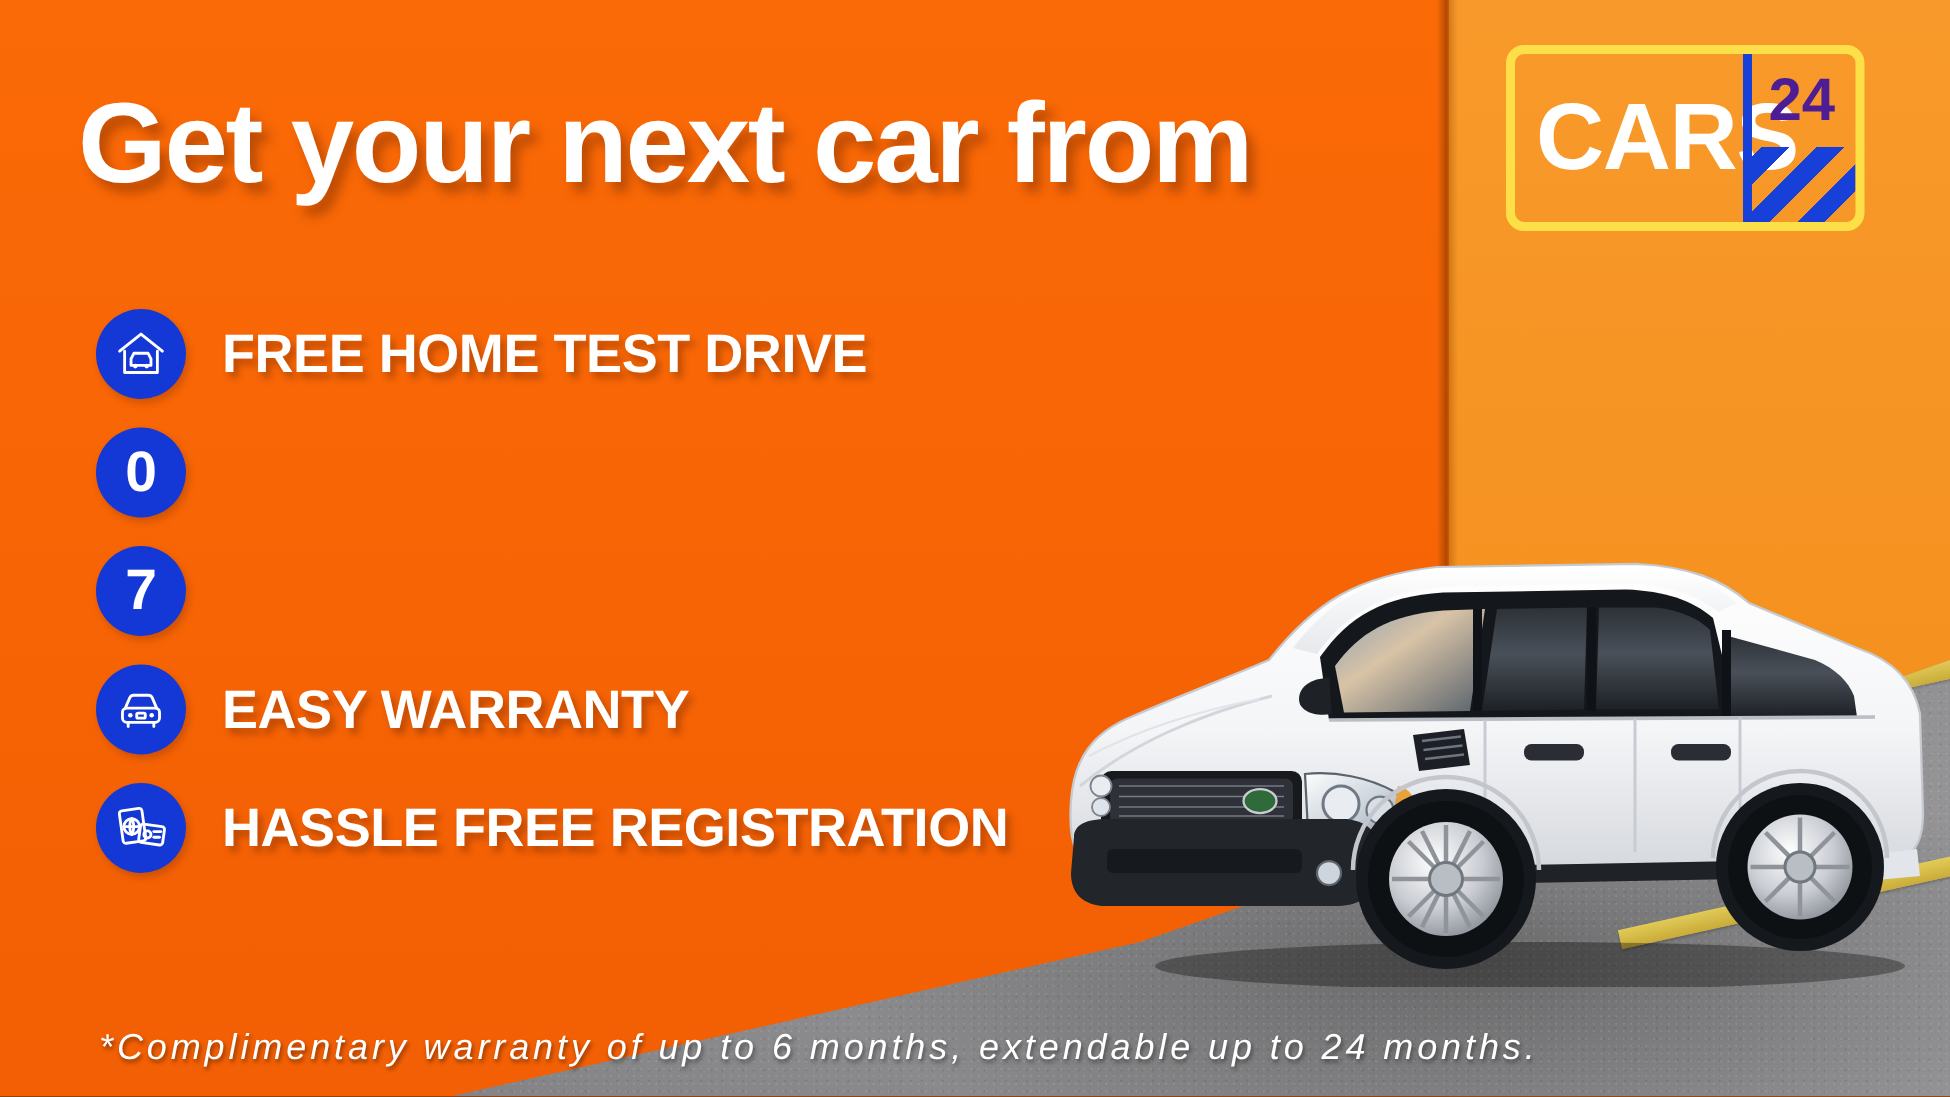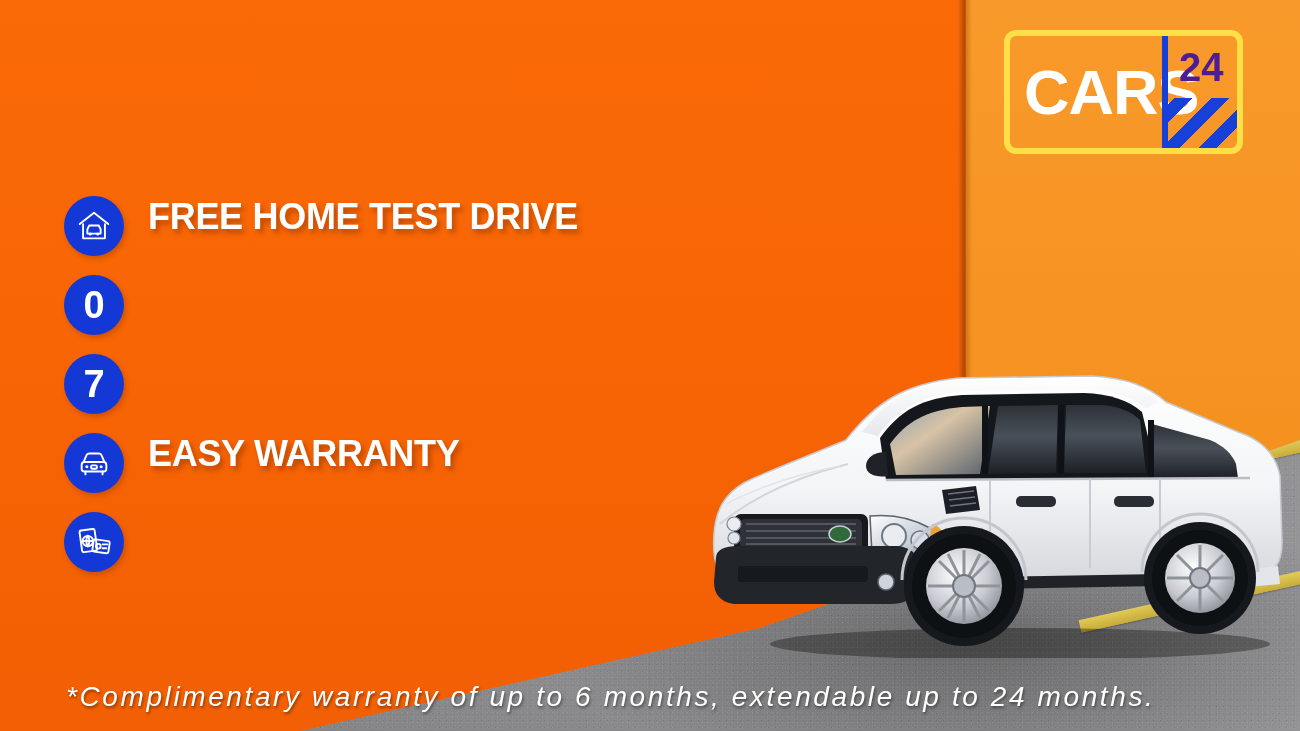--- a/index.html
+++ b/index.html
@@ -56,33 +56,33 @@
   .logo-word{position:absolute;left:14px;top:50%;transform:translateY(-50%);
     font-size:63px;font-weight:700;color:#fff;letter-spacing:-1px;line-height:1;}
   .logo-div{position:absolute;left:152px;top:0;width:6px;height:100%;background:#1740D8;}
   .logo-cell{position:absolute;left:158px;top:0;right:0;bottom:0;overflow:hidden;}
   .logo-24{position:absolute;left:11px;top:11px;font-size:40px;font-weight:700;color:#4c1d95;line-height:1;}
   .stripes{position:absolute;left:-24px;bottom:-6px;width:140px;height:56px;
     background:repeating-linear-gradient(-45deg,#1740D8 0 13px,transparent 13px 26px);}
 
   
   .features{position:absolute;left:64px;top:196px;}
-  .frow{display:flex;height:79px;}
+  .frow{display:flex;align-items:center;height:79px;}
   .fbadge{width:60px;height:60px;border-radius:50%;background:#1438D6;
     display:flex;align-items:center;justify-content:center;flex:0 0 60px;
     box-shadow:2px 3px 5px rgba(90,30,0,.25);}
   .fbadge svg{width:38px;height:38px;display:block;}
   .fnum{font-size:38px;font-weight:700;color:#fff;line-height:1;}
   .flabel{margin-left:24px;font-size:36px;font-weight:700;color:#fff;
     letter-spacing:-.3px;white-space:nowrap;
     text-shadow:3px 4px 5px rgba(90,30,0,.38);}
 
   
   .disclaimer{position:absolute;left:66px;bottom:18px;width:1210px;
-    font-size:28px;font-style:italic;color:#fff;letter-spacing:2.6px;
+    font-size:24px;font-style:italic;color:#fff;letter-spacing:2.6px;
     white-space:nowrap;text-shadow:1px 2px 3px rgba(0,0,0,.45);}
 </style>
 </head>
 <body>
 
 <div class="stage">
 
   <div class="bg-left"></div>
   <div class="bg-right"></div>
   <div class="seam"></div>
@@ -222,20 +222,21 @@
       <g stroke="#8f949b" stroke-width="3">
         <path d="M510,217 L510,283"></path>
           <path d="M477,250 L543,250"></path>
         <path d="M487,227 L533,273"></path>
           <path d="M533,227 L487,273"></path>
       </g>
       <circle cx="510" cy="250" r="10" fill="#b9bec5" stroke="#71777f" stroke-width="2"></circle>
     </svg>
   </div>
 
+  <div class="headline">Get your next car from</div>
 
   <div class="logo">
     <div class="logo-inner">
       <div class="logo-word">CARS</div>
       <div class="logo-div"></div>
       <div class="logo-cell">
         <div class="logo-24">24</div>
         <div class="stripes"></div>
       </div>
     </div>
@@ -291,19 +292,20 @@
           <circle cx="13.5" cy="19" r="5.5"></circle>
           <path d="M8 19 h11"></path>
             <path d="M13.5 13.5 a7 9 0 0 1 0 11"></path>
           <path d="M13.5 13.5 a7 9 0 0 0 0 11"></path>
           <rect x="19" y="18" width="17" height="13" rx="2" transform="rotate(8 27 24)"></rect>
           <circle cx="24.5" cy="24.5" r="2.5"></circle>
           <path d="M29 22.5 h5"></path>
             <path d="M29 26.5 h4"></path>
         </svg>
       </div>
+      <div class="flabel">HASSLE FREE REGISTRATION</div>
     </div>
 
   </div>
 
   <div class="disclaimer">*Complimentary warranty of up to 6 months, extendable up to 24 months.</div>
 
 </div>
 
 </body></html>

